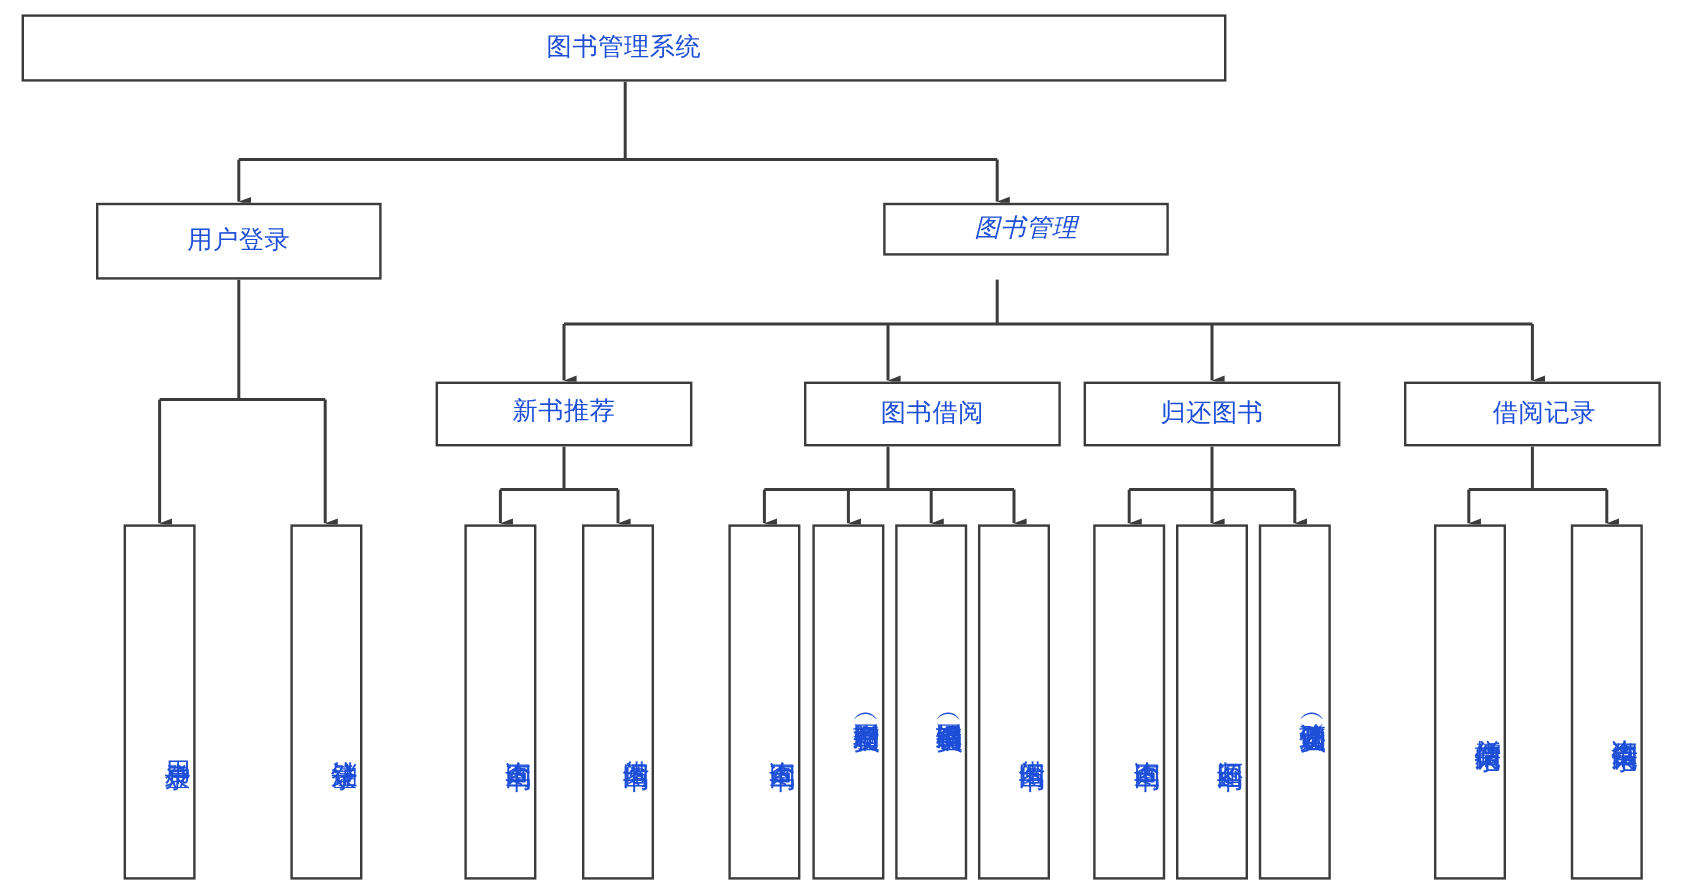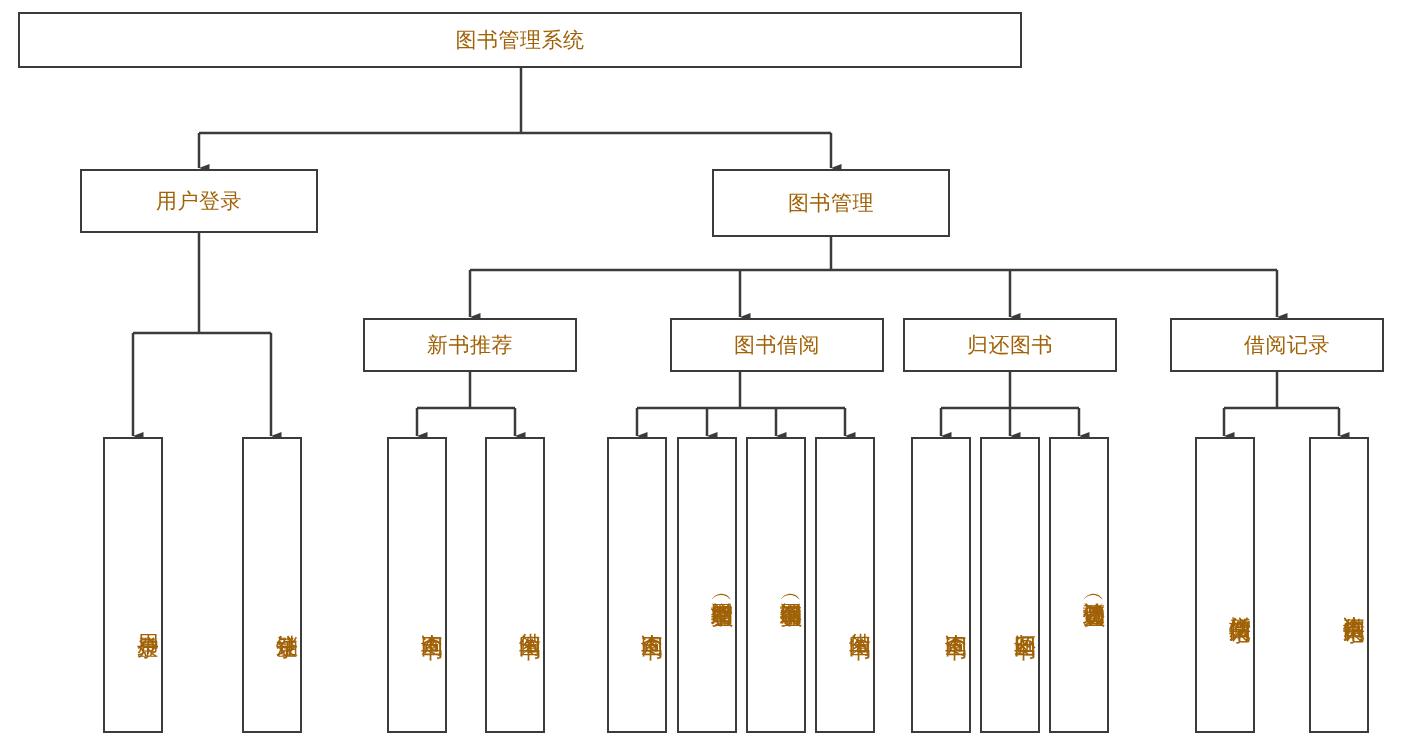--- a/index.html
+++ b/index.html
@@ -27,21 +27,21 @@
     height: 747px;
   }
   .node-box {
     position: absolute;
     box-sizing: border-box;
     border: 2.5px solid #3b3b3b;
     background: #ffffff;
     display: flex;
     align-items: center;
     justify-content: center;
-    color: #a16207;
+    color: #1d4ed8;
     line-height: 1.18;
   }
   .node-box.horizontal {
     font-size: 21px;
     letter-spacing: 0.5px;
   }
   .node-box.vertical {
     writing-mode: vertical-rl;
     text-orientation: upright;
     font-size: 22px;
@@ -137,25 +137,25 @@
     </g>
   </svg>
 
   <div class="node-box horizontal" style="left:18px; top:12px; width:1004px; height:56px;">
     <span class="node-label">图书管理系统</span>
   </div>
 
   <div class="node-box horizontal" style="left:80px; top:169px; width:238px; height:64px;">
     <span class="node-label">用户登录</span>
   </div>
-  <div class="node-box horizontal" style="left:712px; top:169px; width:238px; height:68px;">
+  <div class="node-box horizontal" style="left:736px; top:169px; width:238px; height:44px;font-style:italic;">
     <span class="node-label">图书管理</span>
   </div>
 
-  <div class="node-box horizontal" style="left:363px; top:318px; width:214px; height:54px;">
+  <div class="node-box horizontal" style="left:363px; top:318px; width:214px; height:54px;font-family:Liberation Mono, monospace;">
     <span class="node-label">新书推荐</span>
   </div>
   <div class="node-box horizontal" style="left:670px; top:318px; width:214px; height:54px;">
     <span class="node-label">图书借阅</span>
   </div>
   <div class="node-box horizontal" style="left:903px; top:318px; width:214px; height:54px;">
     <span class="node-label">归还图书</span>
   </div>
   <div class="node-box horizontal" style="left:1170px; top:318px; width:214px; height:54px;padding-left:20px;">
     <span class="node-label">借阅记录</span>

